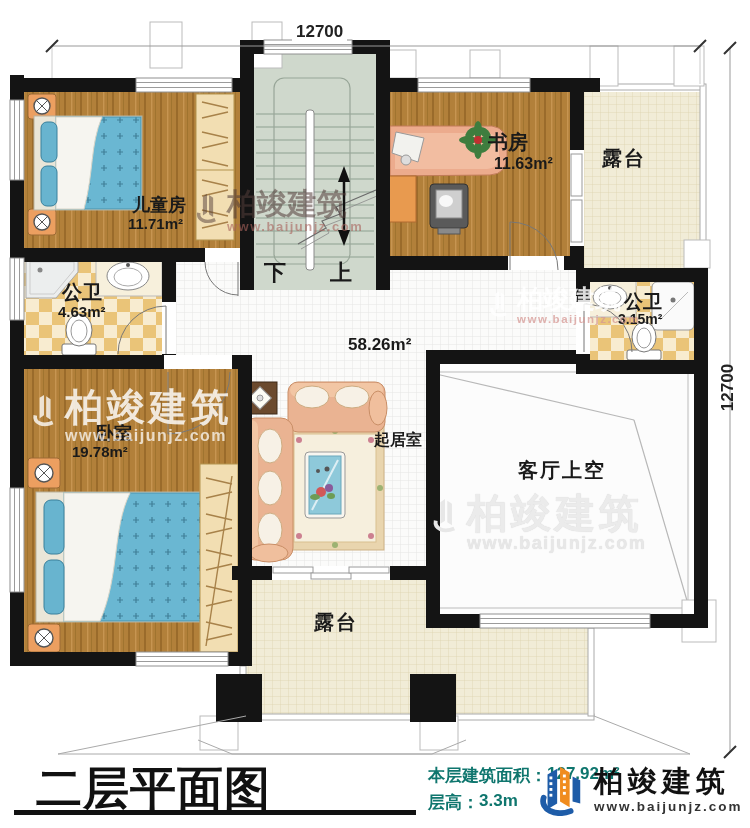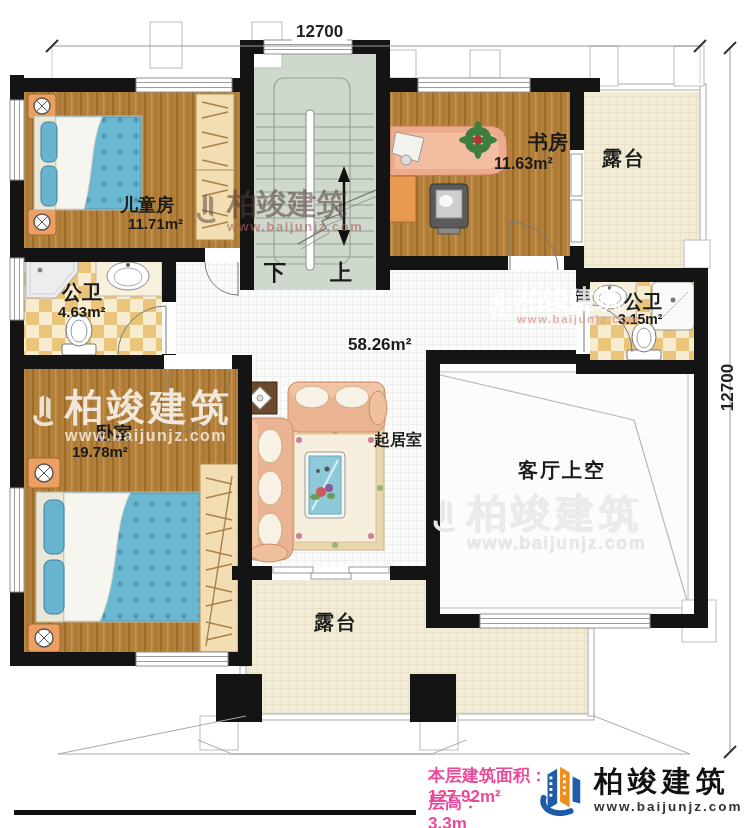--- a/index.html
+++ b/index.html
@@ -24,21 +24,21 @@
   #wm-void .wm-name{font-size:40px;color:#ebebeb;text-shadow:0 0 1px #cfcfcf;letter-spacing:4px;}
   #wm-void .wm-url{font-size:18px;color:#e7e7e7;text-shadow:0 0 1px #d4d4d4;}
   #wm-void .wm-ic{color:#e7e7e7;}
   #wm-bedroom .wm-name{font-size:38px;color:rgba(255,255,255,.82);letter-spacing:4px;}
   #wm-bedroom .wm-url{font-size:16px;color:rgba(255,255,255,.72);}
   #wm-bedroom .wm-ic{color:rgba(255,255,255,.78);}
   
   #title-row{position:absolute;left:36px;top:758px;display:flex;align-items:baseline;color:#111;}
   #title-row .big{font-size:46px;font-weight:700;letter-spacing:1px;}
   #title-underline{position:absolute;left:14px;top:810px;width:402px;height:5px;background:#111;}
-  .info-row{position:absolute;left:428px;color:#ec4899;font-size:17px;font-weight:700;display:flex;flex-direction:column;}
+  .info-row{position:absolute;left:428px;color:#0f766e;font-size:17px;font-weight:700;display:flex;}
   
   #brand{position:absolute;left:536px;top:760px;display:flex;align-items:center;gap:8px;}
   #brand .b-name{font-size:29px;font-weight:900;color:#111;letter-spacing:5px;line-height:1;}
   #brand .b-url{font-size:13.5px;font-weight:700;color:#333;letter-spacing:2px;line-height:1;margin-top:4px;}
 </style>
 </head>
 <body>
 
 <div id="page">
 
@@ -381,24 +381,24 @@
     <path d="M52,46 V78 M700,46 V84" stroke="#ccc" stroke-width="1"></path>
     <path d="M46,52 L58,40 M694,52 L706,40" stroke="#333" stroke-width="2"></path>
     <path d="M730,48 V752" stroke="#999" stroke-width="1"></path>
     <path d="M724,54 L736,42 M724,758 L736,746" stroke="#333" stroke-width="2"></path>
   </g>
 </svg>
 
 <div class="dimlbl" style="left:292px;top:22px;">12700</div>
 <div class="dimlbl" style="left:700px;top:378px;transform:rotate(-90deg);transform-origin:center;background:transparent;">12700</div>
 
-<div class="lbl" style="left:120px;top:196px;font-size:18px;">儿童房</div>
+<div class="lbl" style="left:132px;top:196px;font-size:18px;">儿童房</div>
 <div class="lbl" style="left:128px;top:216px;font-size:15px;">11.71m²</div>
 
-<div class="lbl" style="left:528px;top:132px;font-size:20px;">书房</div>
+<div class="lbl" style="left:488px;top:132px;font-size:20px;">书房</div>
 <div class="lbl" style="left:494px;top:156px;font-size:16px;">11.63m²</div>
 
 <div class="lbl" style="left:602px;top:148px;font-size:20px;letter-spacing:2px;">露台</div>
 
 <div class="lbl" style="left:62px;top:282px;font-size:20px;">公卫</div>
 <div class="lbl" style="left:58px;top:304px;font-size:15px;">4.63m²</div>
 
 <div class="lbl" style="left:624px;top:292px;font-size:19px;">公卫</div>
 <div class="lbl" style="left:618px;top:312px;font-size:14px;">3.15m²</div>
 
@@ -465,20 +465,21 @@
           <path d="M25,8 L31,12 L31,40 L25,36 Z" fill="currentColor"></path>
         </svg>
   </span>
   <span class="wm-tx">
     <span class="wm-name">柏竣建筑</span>
     <span class="wm-url">www.baijunjz.com</span>
   </span>
 </div>
 
 <div id="title-row">
+  <span class="big">二层平面图</span>
 </div>
 <div id="title-underline"></div>
 
 <div class="info-row" style="top:764px;">
   <span>本层建筑面积：</span>
   <span>127.92m²</span>
 </div>
 <div class="info-row" style="top:791px;">
   <span>层高：</span>
   <span>3.3m</span>

